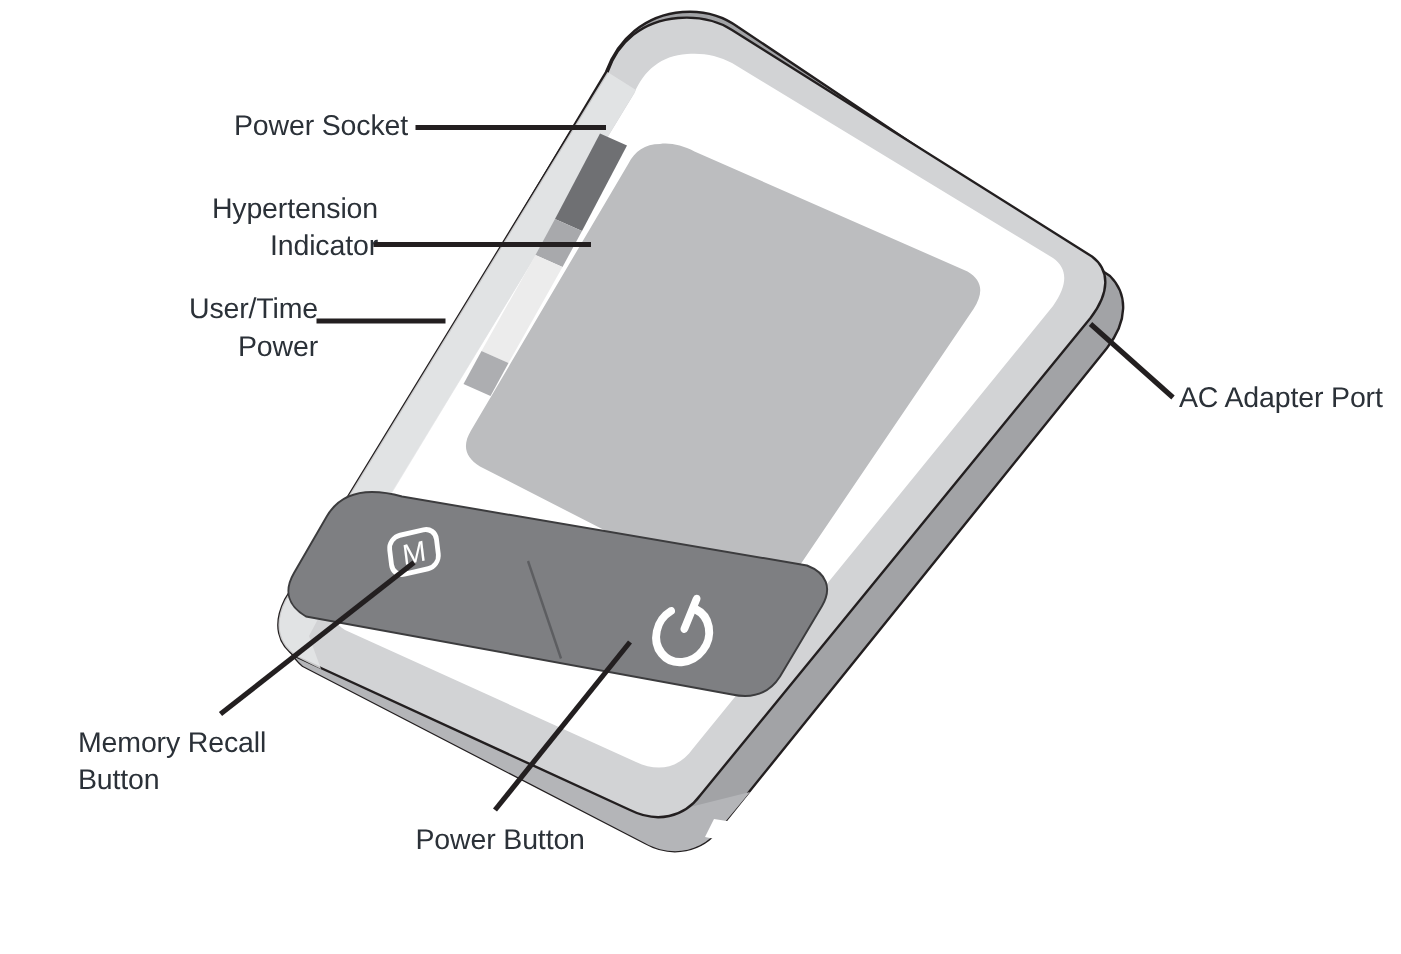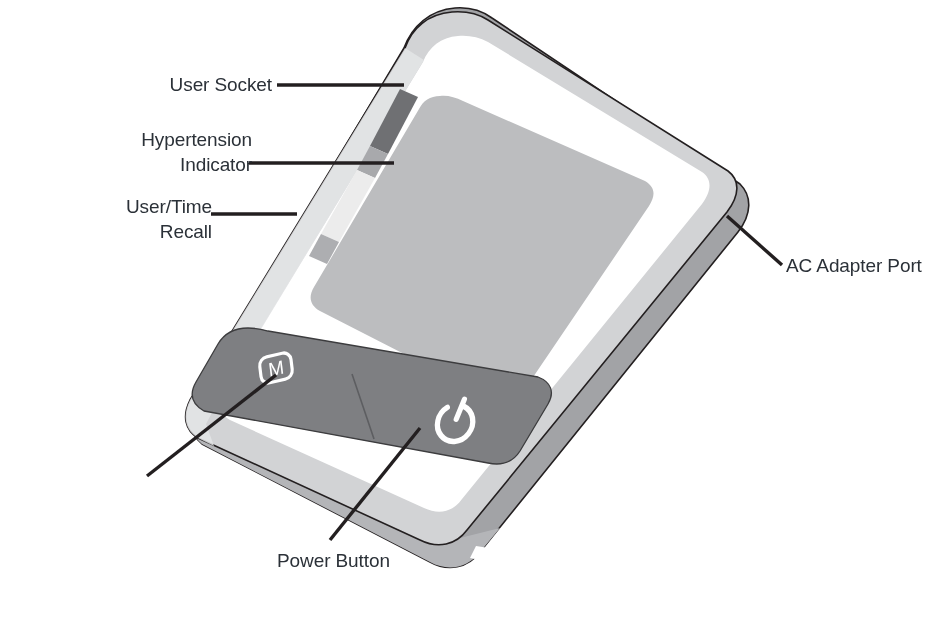--- a/index.html
+++ b/index.html
@@ -158,24 +158,25 @@
     <g stroke="#231f20" stroke-width="3.4" fill="none">
       <line x1="277" y1="85" x2="404" y2="85"></line>
       <line x1="249" y1="163" x2="394" y2="163"></line>
       <line x1="211" y1="214" x2="297" y2="214"></line>
       <line x1="727" y1="216" x2="782" y2="265"></line>
       <line x1="276" y1="375" x2="147" y2="476"></line>
       <line x1="420" y1="428" x2="330" y2="540"></line>
     </g>
   </svg>
 
-  <div class="callout-label lbl-right" id="label-cuff-socket">User Socket</div>
+  <div class="callout-label lbl-right" id="label-cuff-socket">Power Socket</div>
 
   <div class="callout-label lbl-right" id="label-hypertension"><span>Hypertension</span><br><span>Indicator</span></div>
 
-  <div class="callout-label lbl-right" id="label-usertime"><span>User/Time</span><br><span>Recall</span></div>
+  <div class="callout-label lbl-right" id="label-usertime"><span>User/Time</span><br><span>Power</span></div>
 
   <div class="callout-label lbl-left" id="label-ac-adapter">AC Adapter Port</div>
 
+  <div class="callout-label lbl-left" id="label-memory-recall"><span>Memory Recall</span><br><span>Button</span></div>
 
   <div class="callout-label lbl-left" id="label-power-button">Power Button</div>
 
 </div>
 
 </body></html>

